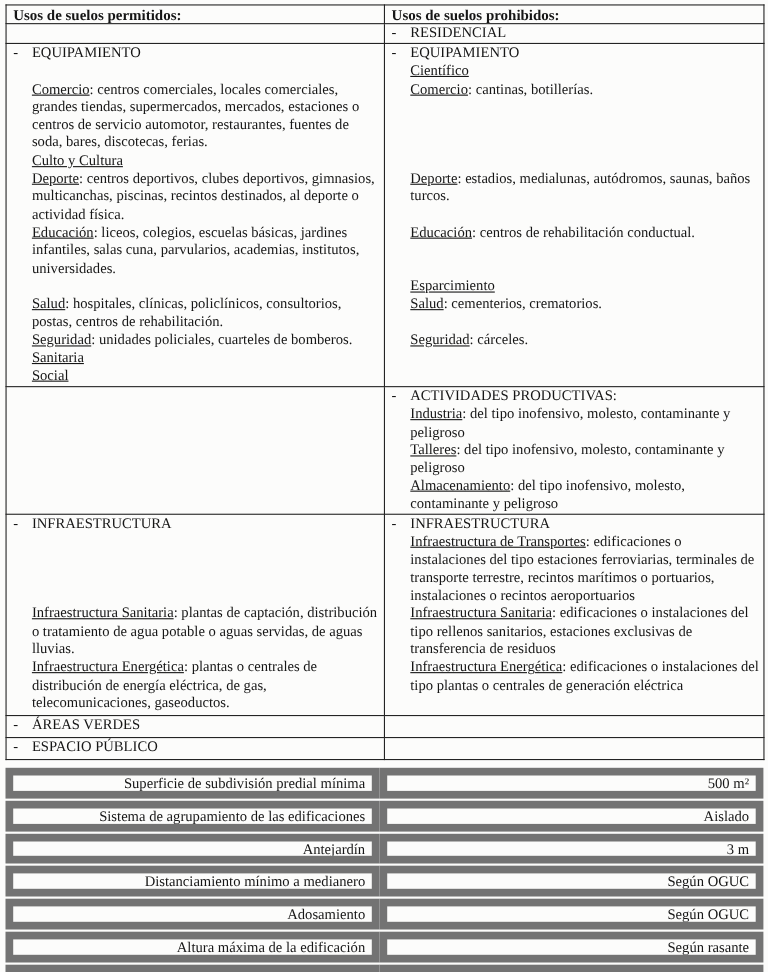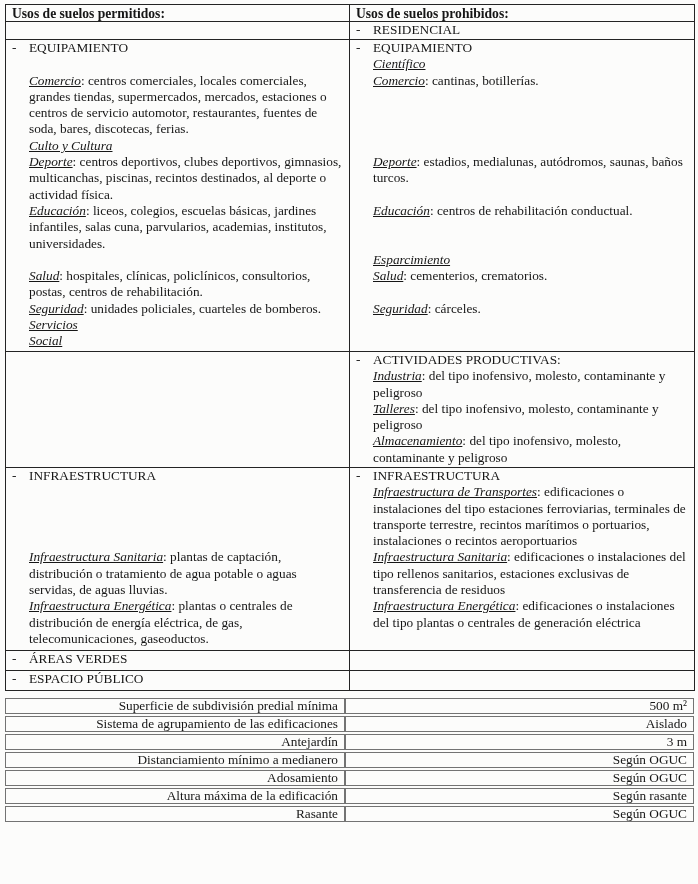--- a/index.html
+++ b/index.html
@@ -35,32 +35,32 @@
     padding-top: 1px;
   }
   table.land-use td {
     font-size: 13.3px;
     line-height: 16.3px;
   }
   .line { min-height: 16.3px; }
   .line.bullet { display: flex; }
   .dash { flex: 0 0 17px; width: 17px; }
   .line.entry { margin-left: 17px; }
-  .cat { font-style: italic; text-decoration: underline; }
+  .cat { text-decoration: underline; }
 
   
   table.params {
     border-collapse: separate;
     border-spacing: 0 2px;
     width: 689px;
     table-layout: fixed;
     margin-top: 5px;
   }
   table.params td {
-    border: 1px solid #737373;
+    border: 7px solid #737373;
     font-size: 13.3px;
     line-height: 13.8px;
     height: 16px;
     padding: 0 6px;
     overflow: hidden;
     vertical-align: middle;
   }
   td.plabel {
     width: 340px;
     text-align: right;
@@ -101,21 +101,21 @@
               <span class="btxt">EQUIPAMIENTO</span>
             </div>
             <div class="line blank">&nbsp;</div>
             <div class="line entry"><span class="cat">Comercio</span>: centros comerciales, locales comerciales, grandes tiendas, supermercados, mercados, estaciones o centros de servicio automotor, restaurantes, fuentes de soda, bares, discotecas, ferias.</div>
             <div class="line entry"><span class="cat">Culto y Cultura</span></div>
             <div class="line entry"><span class="cat">Deporte</span>: centros deportivos, clubes deportivos, gimnasios, multicanchas, piscinas, recintos destinados, al deporte o actividad física.</div>
             <div class="line entry"><span class="cat">Educación</span>: liceos, colegios, escuelas básicas, jardines infantiles, salas cuna, parvularios, academias, institutos, universidades.</div>
             <div class="line blank">&nbsp;</div>
             <div class="line entry"><span class="cat">Salud</span>: hospitales, clínicas, policlínicos, consultorios, postas, centros de rehabilitación.</div>
             <div class="line entry"><span class="cat">Seguridad</span>: unidades policiales, cuarteles de bomberos.</div>
-            <div class="line entry"><span class="cat">Servicios</span></div>
+            <div class="line entry"><span class="cat">Sanitaria</span></div>
             <div class="line entry"><span class="cat">Social</span></div>
           </td>
           <td>
             <div class="line bullet">
               <span class="dash">-</span>
               <span class="btxt">EQUIPAMIENTO</span>
             </div>
             <div class="line entry"><span class="cat">Científico</span></div>
             <div class="line entry"><span class="cat">Comercio</span>: cantinas, botillerías.</div>
             <div class="line blank">&nbsp;</div>

